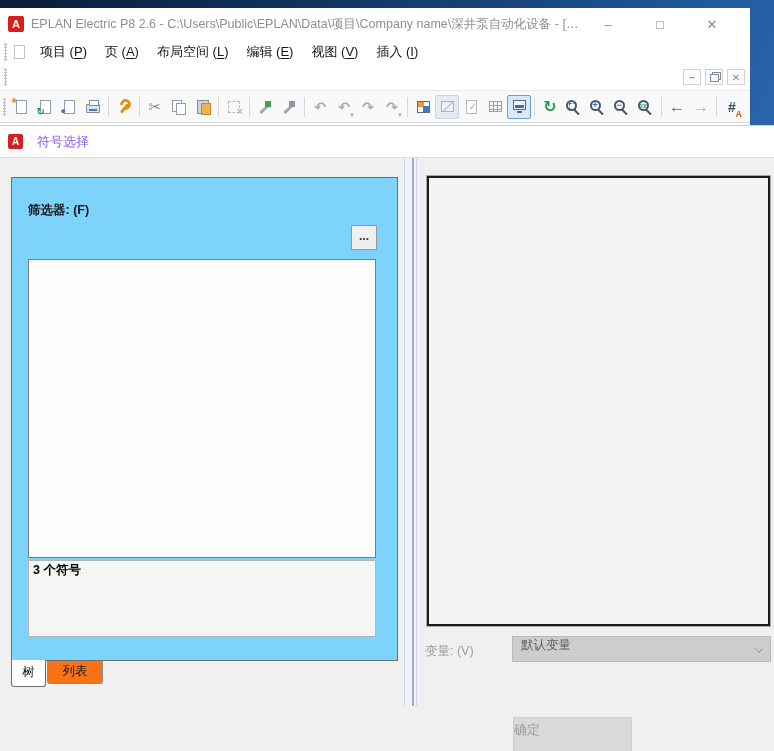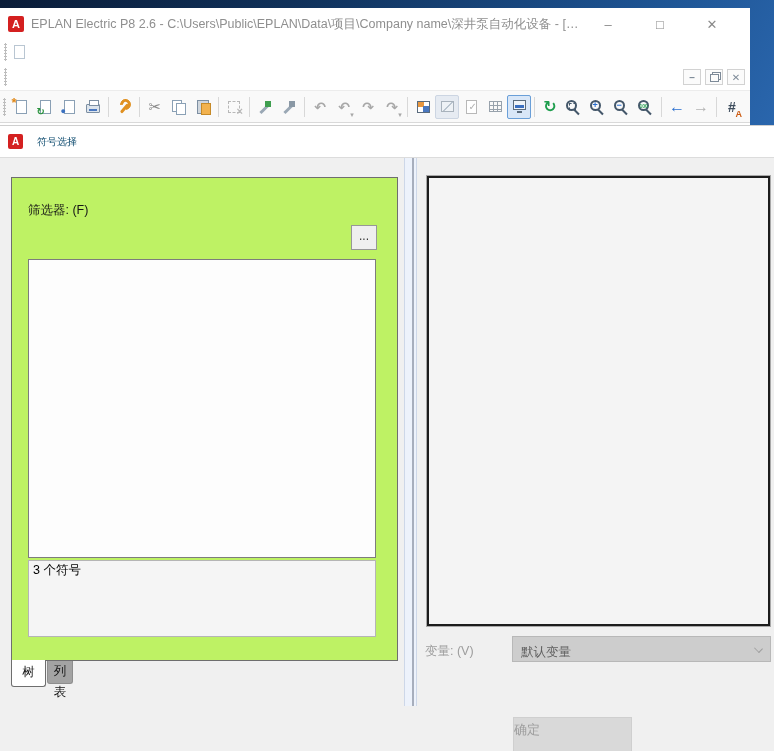--- a/index.html
+++ b/index.html
@@ -102,49 +102,49 @@
 
   .ic-back::before { content:"\2190"; color:#2a6fd0; font-weight:bold; font-size:16px; }
   .ic-forward::before { content:"\2192"; color:#b3b3b3; font-weight:bold; font-size:16px; }
   .ic-grid-a::before, .ic-grid-b::before { content:"#"; color:#3e4e5e; font-weight:bold; font-size:14px; }
   .ic-grid-a::after { content:"A"; position:absolute; right:-6px; bottom:-4px; color:#cc5a10; font-weight:bold; font-size:9px; }
 
   
   .dialog { position:absolute; left:0; top:125px; width:774px; height:626px; background:#f0f0f0; border-top:1px solid #cfcfcf; }
   .dlg-title { height:32px; background:#fff; border-bottom:1px solid #dcdcdc; display:flex; align-items:center; padding-left:8px; }
   .dlg-title .logo { width:15px; height:15px; line-height:15px; font-size:10px; }
-  .dlg-title-text { color:#0c4a6e; font-size:10px; }
-
-  .left-panel { position:absolute; left:11px; top:51px; width:387px; height:484px; border:1px solid #6e6e6e; background:#bef264; }
+  .dlg-title-text { color:#8b5cf6; font-size:13px; }
+
+  .left-panel { position:absolute; left:11px; top:51px; width:387px; height:484px; border:1px solid #6e6e6e; background:#7dd3fc;font-weight:bold; }
   .filter-label { position:absolute; left:16px; top:24px; font-size:12.5px; color:#161616; }
   .filter-combo { position:absolute; left:16px; top:47px; width:313px; height:24px; background:#efefef;
     border:1px solid #949494; display:flex; align-items:center; padding:0 24px 0 7px; font-size:12.5px; color:#111; }
   .chev { position:absolute; right:8px; top:8px; width:7px; height:7px; border-right:1.5px solid #6c6c6c;
     border-bottom:1.5px solid #6c6c6c; transform:rotate(45deg) scale(1,.8); margin-top:-2px; }
   .more-btn { position:absolute; left:339px; top:47px; width:26px; height:25px; background:#efefef;
     border:1px solid #979797; color:#333; font-size:12px; text-align:center; line-height:20px; }
   .symbol-list { position:absolute; left:16px; top:81px; width:348px; height:299px; background:#fdfdfd; border:1px solid #7d7d7d; }
   .symbol-status { position:absolute; left:16px; top:382px; width:348px; height:77px; background:#f5f5f5;
     border:1px solid #b5b5b5; font-size:12.5px; color:#000; padding:1px 4px; }
 
   .tab { position:absolute; text-align:center; font-size:12.5px; color:#161616;
     border:1px solid #6e6e6e; border-top:none; border-radius:0 0 3px 3px; }
   .tab-tree { left:11px; top:534px; width:35px; height:27px; background:#fff; line-height:25px; z-index:2; }
-  .tab-list { left:47px; top:535px; width:26px; height:23px; background:#a3a3a3; border-color:#8e8e8e; line-height:21px; z-index:1; }
+  .tab-list { left:47px; top:535px; width:56px; height:23px; background:#f97316; border-color:#8e8e8e; line-height:21px; z-index:1; }
 
   .splitter { position:absolute; left:404px; top:32px; width:13px; height:548px; background:#edf2fb;
     border-left:1px solid #cdd7e8; border-right:1px solid #cdd7e8; }
   .splitter::after { content:""; position:absolute; left:7px; top:0; width:2px; height:100%; background:#a7aebc; }
 
   .preview { position:absolute; left:427px; top:50px; width:343px; height:450px; background:#f4f4f4;
     border:2px solid #1c1c1c; box-shadow:0 0 0 1px #a8a8a8; }
 
   .variant-label { position:absolute; left:425px; top:517px; font-size:12.5px; color:#9d9d9d; }
   .variant-combo { position:absolute; left:512px; top:510px; width:259px; height:26px; background:#cdcdcd;
-    border:1px solid #b8b8b8; display:flex; align-items:flex-end; padding:0 24px 0 8px; font-size:12.5px; color:#5f5f5f; }
+    border:1px solid #b8b8b8; display:flex; align-items:flex-start; padding:0 24px 0 8px; font-size:12.5px; color:#5f5f5f; }
   .variant-combo .chev { border-color:#9d9d9d; top:10px; }
 
   .btn { position:absolute; top:591px; height:39px; font-size:13px; text-align:left; line-height:24px; }
   .ok-btn { left:513px; width:119px; background:#d9d9d9; border:1px solid #cfcfcf; color:#9d9d9d; }
   .cancel-btn { left:653px; width:118px; background:#f6f6f6; border:1px solid #8f8f8f; color:#0a0a0a; }
 </style>
 </head>
 <body>
 
 <div class="desktop"></div>
@@ -156,20 +156,28 @@
     <div class="cap-btns">
       <span class="cap-btn">–</span>
       <span class="cap-btn">□</span>
       <span class="cap-btn">✕</span>
     </div>
   </div>
 
   <div class="menurow menurow1">
     <span class="thandle"></span>
     <span class="pg menu-pg"></span>
+    <span style="display: flex;">
+        <span class="menu-item">项目 (<u>P</u>)</span>
+        <span class="menu-item">页 (<u>A</u>)</span>
+        <span class="menu-item">布局空间 (<u>L</u>)</span>
+        <span class="menu-item">编辑 (<u>E</u>)</span>
+        <span class="menu-item">视图 (<u>V</u>)</span>
+        <span class="menu-item">插入 (<u>I</u>)</span>
+      </span>
   </div>
 
   <div class="menurow menurow2">
     <span class="thandle"></span>
     <span class="mdi-btns">
       <span class="mdi-btn">–</span>
       <span class="mdi-btn">
           <span class="mdi-restore"></span>
         </span>
       <span class="mdi-btn">✕</span>

